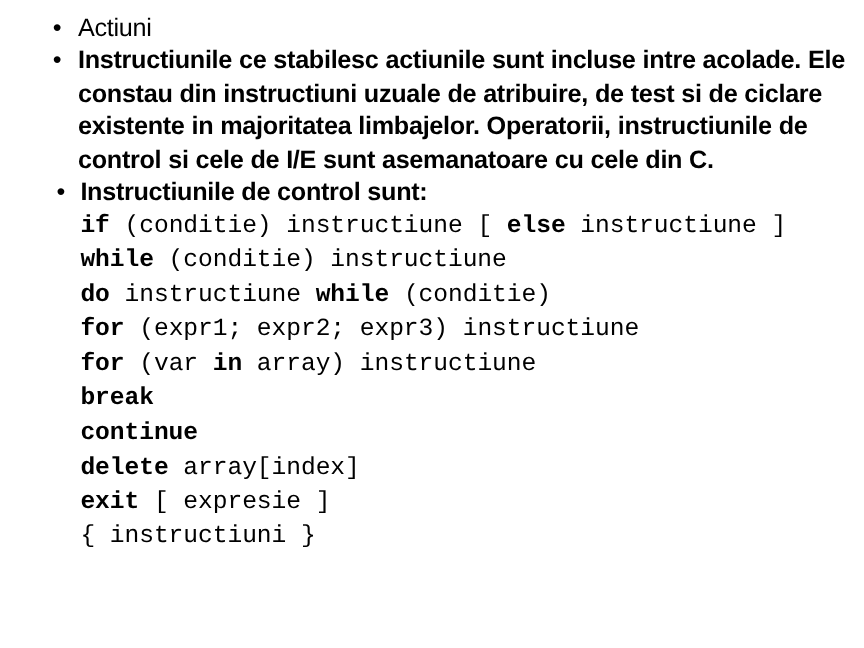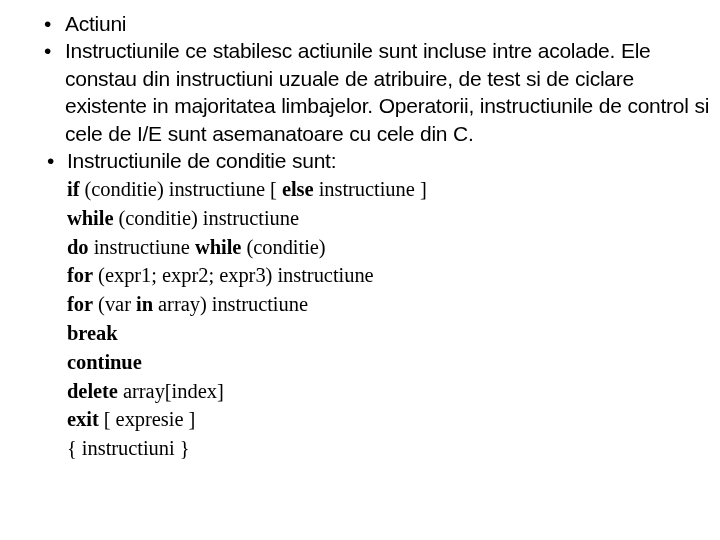--- a/index.html
+++ b/index.html
@@ -39,37 +39,38 @@
   .bullet-item .bullet-mark {
     position: absolute;
     left: 44px;
     top: 0;
     font-size: 21px;
     line-height: 27.4px;
     font-family: "Liberation Sans", "DejaVu Sans", sans-serif;
   }
   .bullet-item .bullet-text {
     display: block;
+    font-weight: bold;
   }
   .bullet-item.bold .bullet-text {
     font-weight: normal;
   }
 
   #bullet-1 { top: 10px; }
   #bullet-2 { top: 10px; }
   #bullet-3 { top: 10px; padding-left: 67px; }
   #bullet-3 .bullet-mark { left: 47px; }
 
   
   .code-block {
     position: absolute;
     left: 67px;
     top: 175px;
     width: 640px;
-    font-family: Liberation Serif, serif;
+    font-family: Liberation Mono, monospace;
     font-size: 20.5px;
     line-height: 28.8px;
     white-space: pre;
     letter-spacing: -0.05px;
   }
   .code-line {
     height: 28.8px;
   }
   .kw {
     font-weight: bold;
@@ -84,19 +85,19 @@
     <li class="bullet-item bold" id="bullet-1">
       <span class="bullet-mark">•</span>
       <span class="bullet-text">Actiuni</span>
     </li>
     <li class="bullet-item" id="bullet-2">
       <span class="bullet-mark">•</span>
       <span class="bullet-text">Instructiunile ce stabilesc actiunile sunt incluse intre acolade. Ele constau din instructiuni uzuale de atribuire, de test si de ciclare existente in majoritatea limbajelor. Operatorii, instructiunile de control si cele de I/E sunt asemanatoare cu cele din C.</span>
     </li>
     <li class="bullet-item" id="bullet-3">
       <span class="bullet-mark">•</span>
-      <span class="bullet-text">Instructiunile de conditie sunt:</span>
+      <span class="bullet-text">Instructiunile de control sunt:</span>
     </li>
   </ul>
 
   <div class="code-block" id="code-block"><div class="code-line"><span class="kw">if</span><span> (conditie) instructiune [ </span><span class="kw">else</span><span> instructiune ]</span></div><div class="code-line"><span class="kw">while</span><span> (conditie) instructiune</span></div><div class="code-line"><span class="kw">do</span><span> instructiune </span><span class="kw">while</span><span> (conditie)</span></div><div class="code-line"><span class="kw">for</span><span> (expr1; expr2; expr3) instructiune</span></div><div class="code-line"><span class="kw">for</span><span> (var </span><span class="kw">in</span><span> array) instructiune</span></div><div class="code-line"><span class="kw">break</span></div><div class="code-line"><span class="kw">continue</span></div><div class="code-line"><span class="kw">delete</span><span> array[index]</span></div><div class="code-line"><span class="kw">exit</span><span> [ expresie ]</span></div><div class="code-line"><span>{ instructiuni }</span></div></div>
 
 </div>
 
 </body></html>

